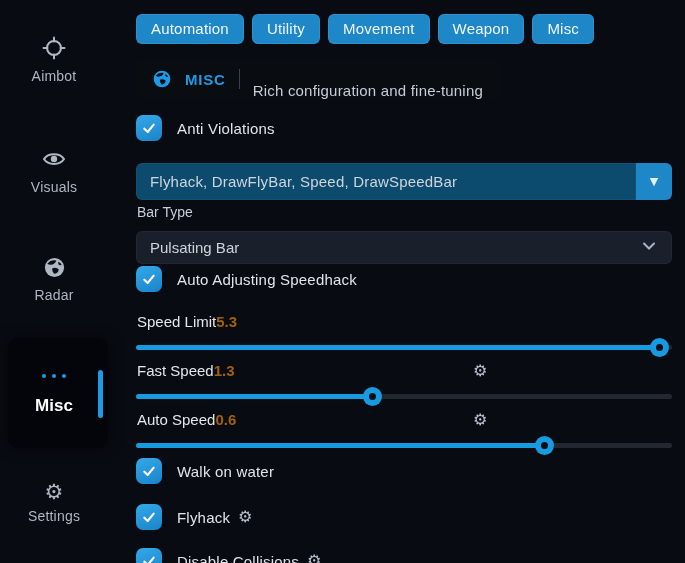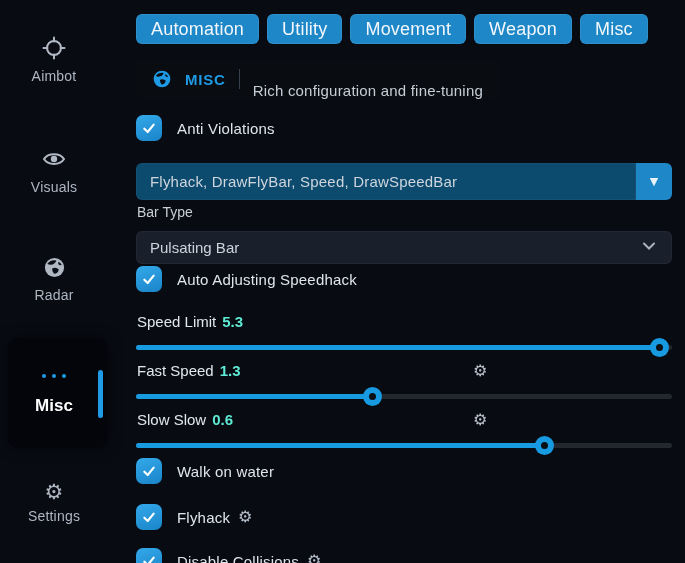--- a/index.html
+++ b/index.html
@@ -20,21 +20,21 @@
   }
   .misc-dots{position:absolute;left:0;top:36px;width:92px;display:flex;justify-content:center;gap:6px;}
   .misc-dots i{width:4px;height:4px;border-radius:50%;background:#1e9be4;display:block;}
   .misc-label{position:absolute;left:0;top:58px;width:92px;text-align:center;
     font-size:17px;font-weight:bold;color:#ffffff;}
   .misc-accent{position:absolute;right:5px;top:32px;width:5px;height:48px;border-radius:3px;background:#1e9be4;}
   
   .tabs{position:absolute;left:136px;top:14px;display:flex;gap:8px;}
   .tab{
     height:30px;line-height:30px;padding:0 15px;border-radius:6px;
-    background:#1e87c8;color:#f2f7fb;font-size:18px;letter-spacing:.2px;
+    background:#1e87c8;color:#f2f7fb;font-size:15px;letter-spacing:.2px;
     box-shadow:inset 0 0 0 1px rgba(255,255,255,.08);cursor:pointer;white-space:nowrap;
   }
   
   .header-chip{
     position:absolute;left:136px;top:60px;height:38px;
     display:flex;align-items:center;gap:13px;padding:0 17px 0 16px;
     background:#090c11;border-radius:4px;width:max-content;
   }
   .header-title{color:#1e9be4;font-weight:bold;font-size:15px;letter-spacing:.8px;}
   .header-div{width:1px;height:20px;background:#39414e;}
@@ -64,21 +64,21 @@
   .field-label{position:absolute;left:137px;top:204px;font-size:14px;color:#c9cfd7;}
   .select{
     position:absolute;left:136px;top:231px;width:536px;height:33px;
     background:#19202b;border-radius:6px;display:flex;align-items:center;
     padding:0 14px;box-sizing:border-box;font-size:15px;color:#ced4dc;cursor:pointer;
     box-shadow:inset 0 0 0 1px rgba(255,255,255,.04);
   }
   .select svg{position:absolute;right:16px;top:10px;}
   
   .slider-caption{position:absolute;left:137px;height:18px;font-size:15px;color:#e2e7ec;}
-  .slider-caption b{color:#5eead4;font-weight:bold;margin-left:6px;}
+  .slider-caption b{color:#a16207;font-weight:bold;}
   .row-gear{position:absolute;left:473px;}
   .slider{position:absolute;left:136px;width:536px;height:19px;}
   .track{position:absolute;left:0;top:7px;width:100%;height:5px;border-radius:3px;background:#23272f;}
   .fill{position:absolute;left:0;top:7px;height:5px;border-radius:3px;background:#179ae0;}
   .handle{
     position:absolute;top:0;width:19px;height:19px;margin-left:-10px;border-radius:50%;
     background:#179ae0;display:flex;align-items:center;justify-content:center;cursor:grab;
   }
   .handle i{width:7px;height:7px;border-radius:50%;background:#0a0f16;display:block;}
 </style>
@@ -212,21 +212,21 @@
   <span class="mini-gear row-gear" style="top:363px;">⚙</span>
   <div class="slider" style="top:387px;">
     <div class="track"></div>
     <div class="fill" style="width: 44.2%;"></div>
     <div class="handle" style="left: 44.2%;">
         <i></i>
       </div>
   </div>
 
   <div class="slider-caption" style="top:411px;">
-    <span>Slow Slow</span><b>0.6</b>
+    <span>Auto Speed</span><b>0.6</b>
   </div>
   <span class="mini-gear row-gear" style="top:412px;">⚙</span>
   <div class="slider" style="top:436px;">
     <div class="track"></div>
     <div class="fill" style="width: 76.3%;"></div>
     <div class="handle" style="left: 76.3%;">
         <i></i>
       </div>
   </div>
 

